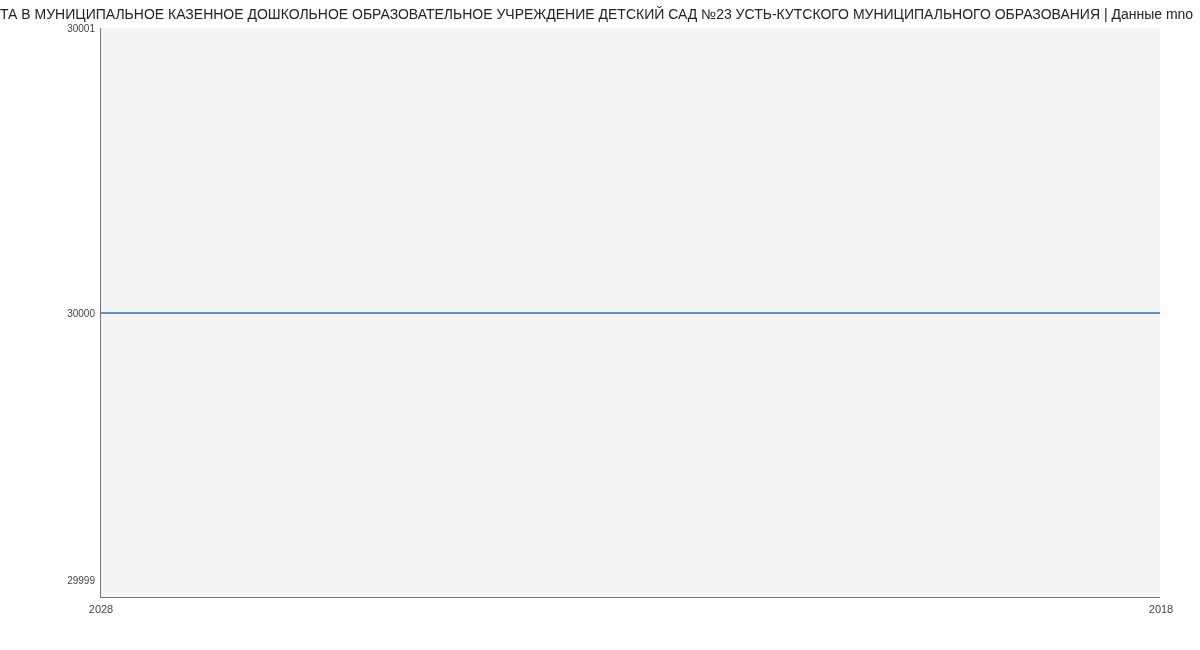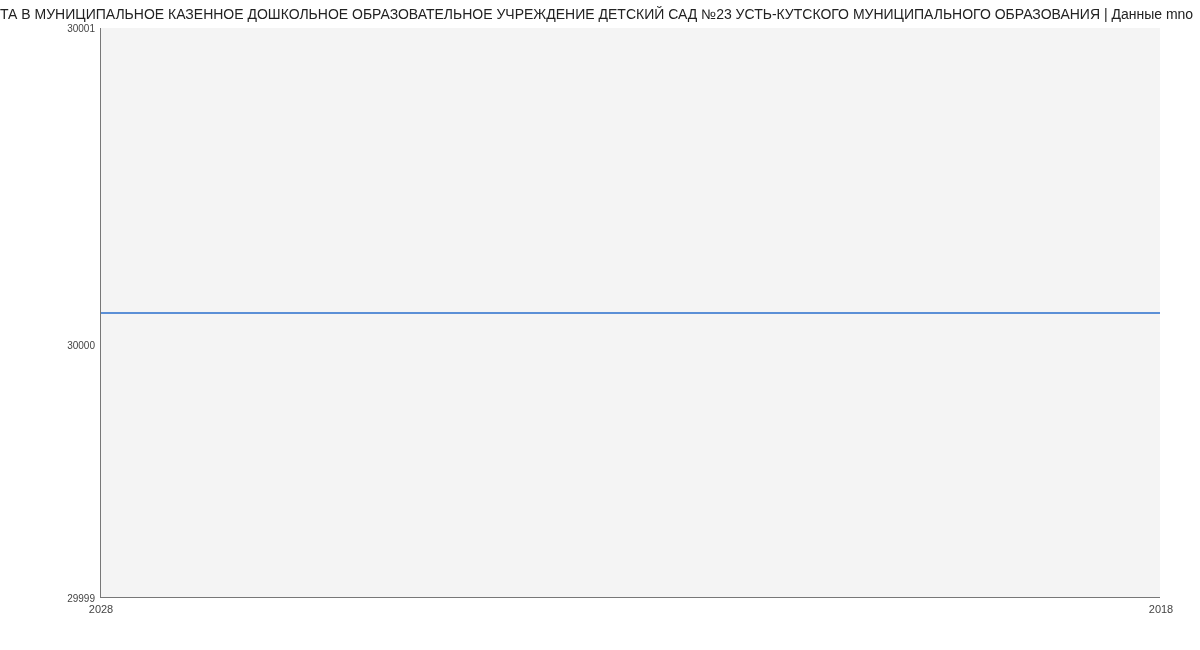--- a/index.html
+++ b/index.html
@@ -68,22 +68,22 @@
   }
 </style>
 </head>
 <body>
 
 <div class="chart-container">
 
   <div class="chart-title">ТА В МУНИЦИПАЛЬНОЕ КАЗЕННОЕ ДОШКОЛЬНОЕ ОБРАЗОВАТЕЛЬНОЕ УЧРЕЖДЕНИЕ ДЕТСКИЙ САД №23 УСТЬ-КУТСКОГО МУНИЦИПАЛЬНОГО ОБРАЗОВАНИЯ | Данные mno</div>
 
   <div class="plot-area" id="plot-area" style="left: 100px; top: 28px; width: 1060px; height: 570px;">
-      <div class="y-tick-label" style="top: 570px; text-align: center;">29999</div>
+      <div class="y-tick-label" style="top: 552px; text-align: center;">29999</div>
       <div class="grid-line-y" style="top: 285px;"></div>
-      <div class="y-tick-label" style="top: 285px; margin-top: 32px;">30000</div>
+      <div class="y-tick-label" style="top: 285px;">30000</div>
       <div class="y-tick-label" style="top: 0px;">30001</div>
       <div class="x-tick-label" style="left: 0px;">2028</div>
       <div class="x-tick-label" style="left: 1060px;">2018</div>
       <div class="data-line" style="top: 284px; border-top-color: rgb(91, 143, 214);"></div>
     </div>
 
 </div>
 
 </body></html>

